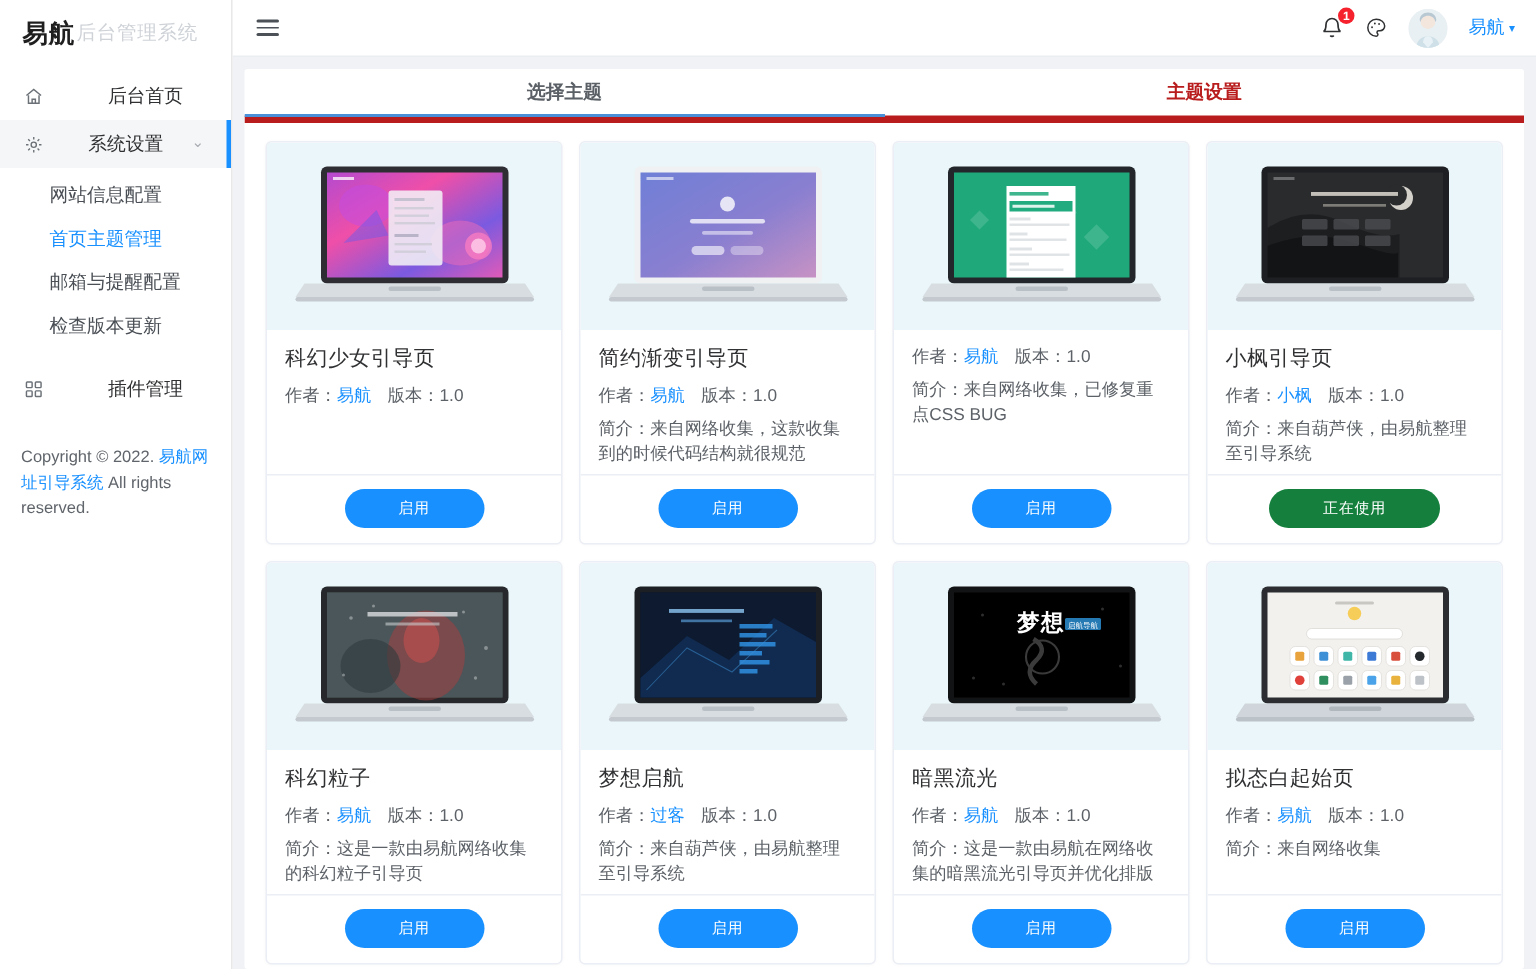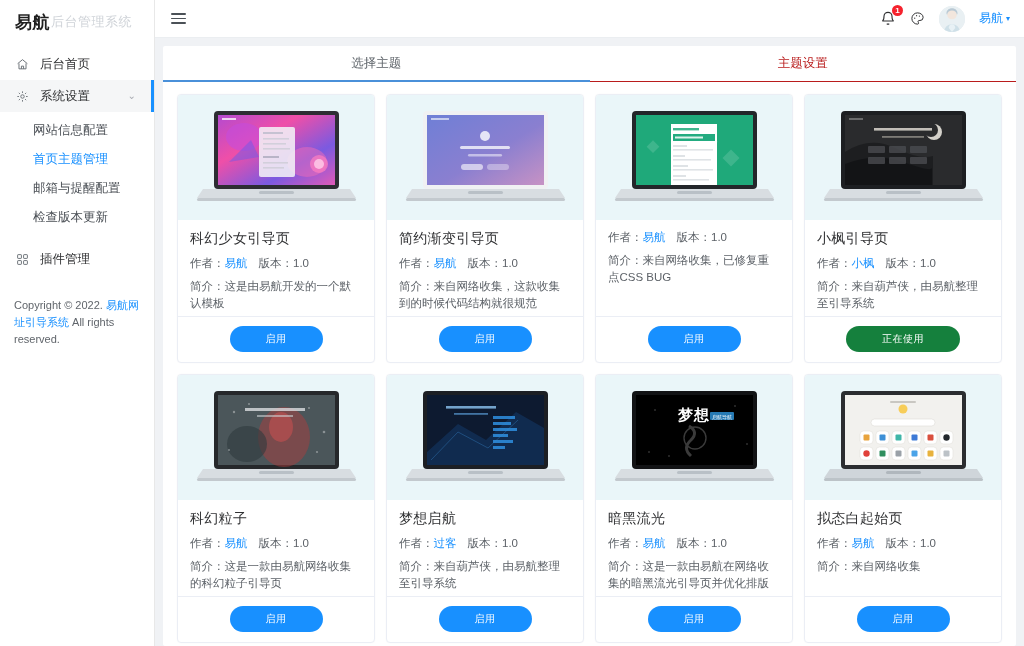--- a/index.html
+++ b/index.html
@@ -18,21 +18,21 @@
     border-right: 1px solid #e8e8e8;
     display: flex; flex-direction: column;
   }
   .logo {
     height: 36px; display: flex; align-items: center;
     padding-left: 15px; white-space: nowrap; margin-top: 4px;
   }
   .logo-main { font-size: 17px; font-weight: bold; color: #1f1f1f; letter-spacing: .5px; }
   .logo-sub { font-size: 13px; color: #cfd3d8; margin-left: 1px; letter-spacing: .5px;}
 
-  .menu { padding-top: 8px; }
+  .menu { padding-top: 8px; text-align: center; }
   .menu-item {
     display: flex; align-items: center; height: 32px;
     padding-left: 14px; cursor: pointer; position: relative;
     font-size: 12.5px; color: #303133;
   }
   .menu-item .mi-icon {
     width: 17px; display: inline-flex; justify-content: center;
     align-items: center; color: #6b7177; margin-right: 9px;
   }
   .menu-item .mi-icon svg { display: block; }
@@ -80,21 +80,21 @@
   }
   .user-name { font-size: 12px; color: #1890ff; cursor: pointer; }
   .caret { color: #1890ff; font-size: 8px; margin-left: 3px; }
 
   
   .content-wrap { flex: 1; padding: 8px 8px 0 8px; min-height: 0; }
   .panel {
     background: #fff; height: 100%; border-radius: 2px;
     display: flex; flex-direction: column; overflow: hidden;
   }
-  .tabs { display: flex; border-bottom: 1px solid #b91c1c; height: 36px; flex-shrink: 0;}
+  .tabs { display: flex; border-bottom: 5px solid #b91c1c; height: 36px; flex-shrink: 0; font-weight: bold;}
   .tab {
     flex: 1; display: flex; align-items: center; justify-content: center;
     font-size: 12.5px; color: #b91c1c; cursor: pointer; position: relative;
   }
   .tab.active { color: #3f4category; color: #5a6066; }
   .tab.active::after {
     content: ""; position: absolute; bottom: -1px; left: 0; right: 0;
     height: 2px; background: #4a90d9;
   }
 
@@ -286,23 +286,20 @@
                 <path d="M14 87h147l6 9H8z" fill="#d8dde1"></path>
                 <rect x="70" y="89" width="35" height="3" rx="1.5" fill="#b9c0c6"></rect>
                 <rect x="8" y="96" width="159" height="3" rx="1.5" fill="#c3c9ce"></rect>
               </svg>
             </div>
             <div class="tbody">
               <div class="tname">科幻少女引导页</div>
               <div class="tmeta">
                 <span>作者：</span><span class="lnk">易航</span><span class="ver">版本：1.0</span>
               </div>
-              <div class="tdesc">
-                <span>简介：</span><span>这是由易航开发的一个默认模板</span>
-              </div>
             </div>
             <div class="tfoot">
               <button class="btn">启用</button>
             </div>
           </div>
 
           <div class="tcard">
             <div class="thumb">
               <svg width="175" height="112" viewBox="0 0 175 112">
                 <defs>

